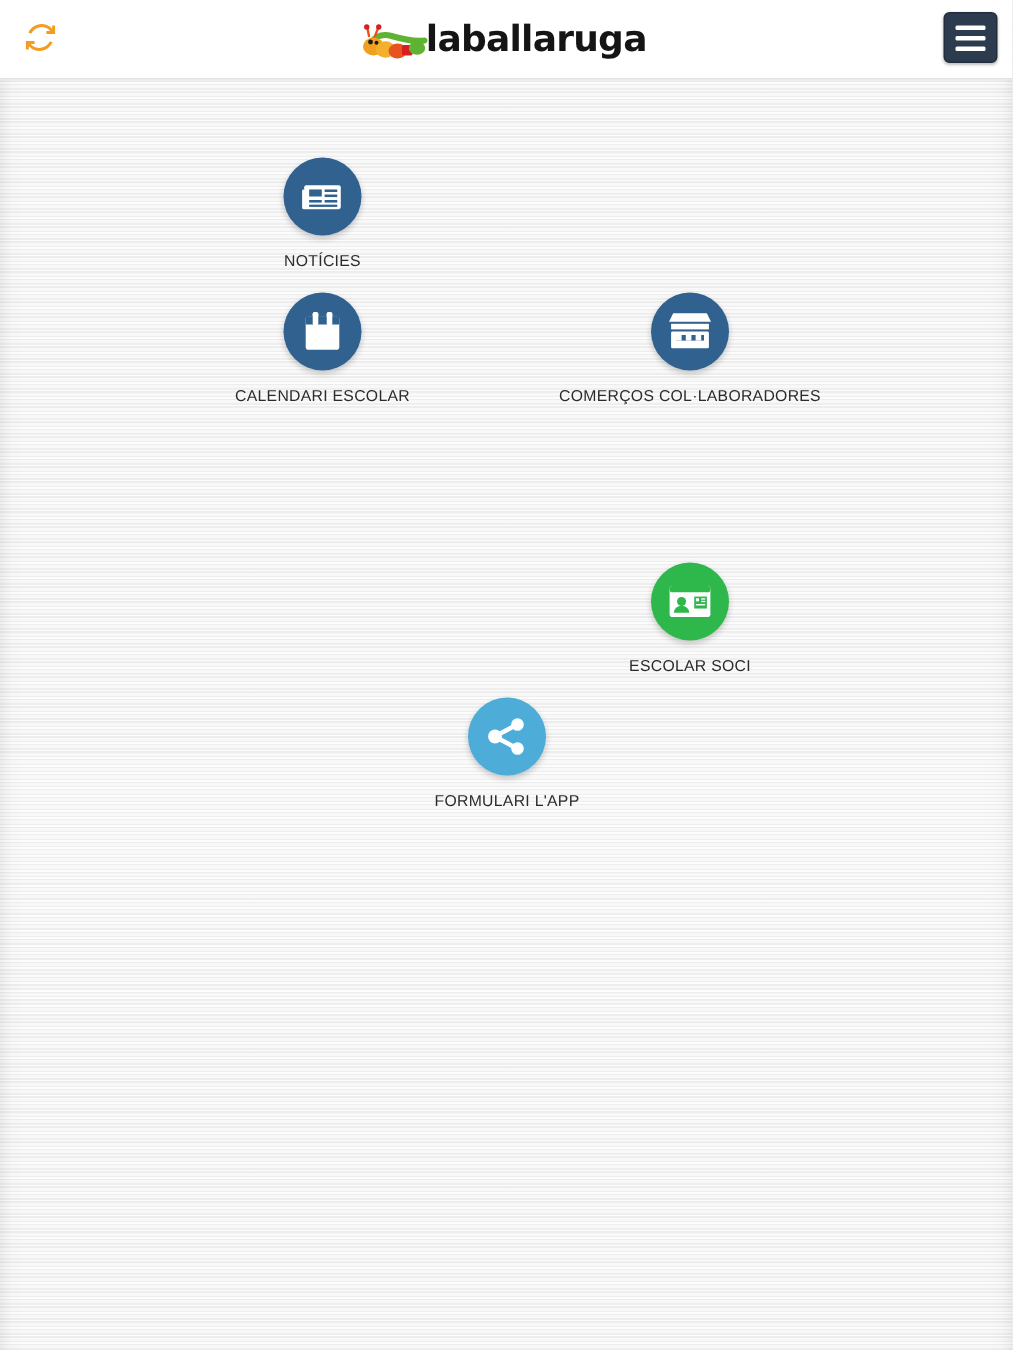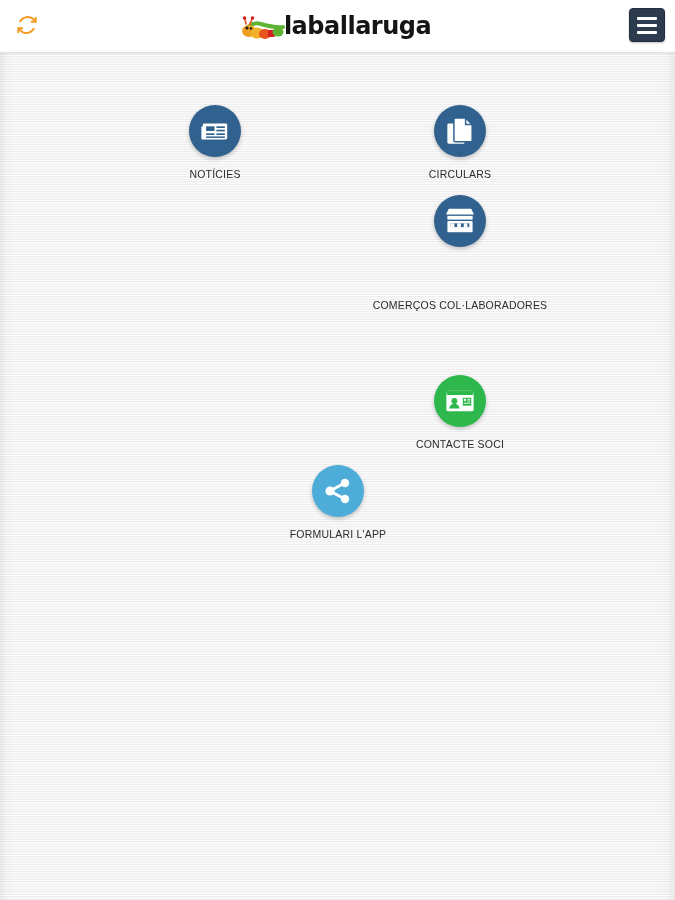--- a/index.html
+++ b/index.html
@@ -202,33 +202,36 @@
         <rect x="17.5" y="11" width="9" height="1.8" fill="#30618f"></rect>
         <rect x="17.5" y="14.6" width="9" height="1.8" fill="#30618f"></rect>
         <rect x="6.5" y="18.5" width="9" height="1.8" fill="#30618f"></rect>
         <rect x="17.5" y="18.5" width="9" height="1.8" fill="#30618f"></rect>
         <rect x="6.5" y="21.8" width="20" height="1.6" fill="#30618f"></rect>
       </svg>
           </span>
         </div>
         <div class="tile-label">NOTÍCIES</div>
       </div>
-      <div class="tile" style="left: 375px; top: 52px;">
+      <div class="tile" style="left: 130px; top: 142px;">
         <div class="tile-circle" style="background: rgb(48, 97, 143);">
           <span style="display: flex;">
-            <svg width="28" height="30" viewBox="0 0 28 32">
-        <path d="M2 8 h12 l5 5 v15 a1.5 1.5 0 0 1 -1.5 1.5 H2 A1.5 1.5 0 0 1 .5 28 V9.5 A1.5 1.5 0 0 1 2 8z" fill="white"></path>
-        <path d="M9 2 h11 l7 7 v17 a1.5 1.5 0 0 1 -1.5 1.5 H9 A1.5 1.5 0 0 1 7.5 26 V3.5 A1.5 1.5 0 0 1 9 2z" fill="white" stroke="#30618f" stroke-width="1.6"></path>
-        <path d="M20 2 v7 h7" fill="none" stroke="#30618f" stroke-width="1.6" stroke-linejoin="round"></path>
-      </svg>
-          </span>
-        </div>
-        <div class="tile-label">CIRCULARS</div>
-      </div>
-      <div class="tile" style="left: 375px; top: 142px; gap: 41px;">
+            <svg width="28" height="30" viewBox="0 0 30 32">
+        <rect x="8" y="2" width="4" height="6" rx="1.2" fill="white"></rect>
+        <rect x="18" y="2" width="4" height="6" rx="1.2" fill="white"></rect>
+        <rect x="3" y="5" width="24" height="24" rx="2" fill="white"></rect>
+        <rect x="3" y="5" width="24" height="6" fill="#30618f"></rect>
+        <rect x="8" y="2.5" width="4" height="9" rx="1.2" fill="white"></rect>
+        <rect x="18" y="2.5" width="4" height="9" rx="1.2" fill="white"></rect>
+      </svg>
+          </span>
+        </div>
+        <div class="tile-label">CALENDARI ESCOLAR</div>
+      </div>
+      <div class="tile" style="left: 375px; top: 142px;">
         <div class="tile-circle" style="background: rgb(48, 97, 143);">
           <span style="display: flex;">
             <svg width="32" height="28" viewBox="0 0 34 30">
         <path d="M2 8 L5 2 h24 l3 6 z" fill="white"></path>
         <rect x="3.5" y="9.5" width="27" height="4" fill="white"></rect>
         <rect x="3.5" y="15" width="27" height="12" rx="1" fill="white"></rect>
         <rect x="7" y="17.5" width="20" height="4" fill="#30618f"></rect>
         <rect x="7" y="17.5" width="4" height="4" fill="white"></rect>
         <rect x="14" y="17.5" width="4" height="4" fill="white"></rect>
         <rect x="21" y="17.5" width="4" height="4" fill="white"></rect>
@@ -246,21 +249,21 @@
         <circle cx="10" cy="13" r="3.2" fill="#2eb84c"></circle>
         <path d="M4.5 21 a5.5 5 0 0 1 11 0 z" fill="#2eb84c"></path>
         <rect x="19" y="9.5" width="9" height="8.5" fill="#2eb84c"></rect>
         <rect x="20.2" y="10.7" width="2.2" height="2.2" fill="white"></rect>
         <rect x="24" y="10.7" width="2.8" height="1" fill="white"></rect>
         <rect x="24" y="12.5" width="2.8" height="1" fill="white"></rect>
         <rect x="20.2" y="14.8" width="6.6" height="1" fill="white"></rect>
       </svg>
           </span>
         </div>
-        <div class="tile-label">CONTACTE SOCI</div>
+        <div class="tile-label">ESCOLAR SOCI</div>
       </div>
       <div class="tile" style="left: 253px; top: 412px;">
         <div class="tile-circle" style="background: rgb(77, 173, 216);">
           <span style="display: flex;">
             <svg width="28" height="28" viewBox="0 0 28 28">
         <circle cx="21" cy="6" r="4.2" fill="white"></circle>
         <circle cx="6" cy="14" r="4.6" fill="white"></circle>
         <circle cx="21" cy="22" r="4.2" fill="white"></circle>
         <path d="M9.5 12 L18 7.5 M9.5 16 L18 20.5" stroke="white" stroke-width="3" stroke-linecap="round"></path>
       </svg>

